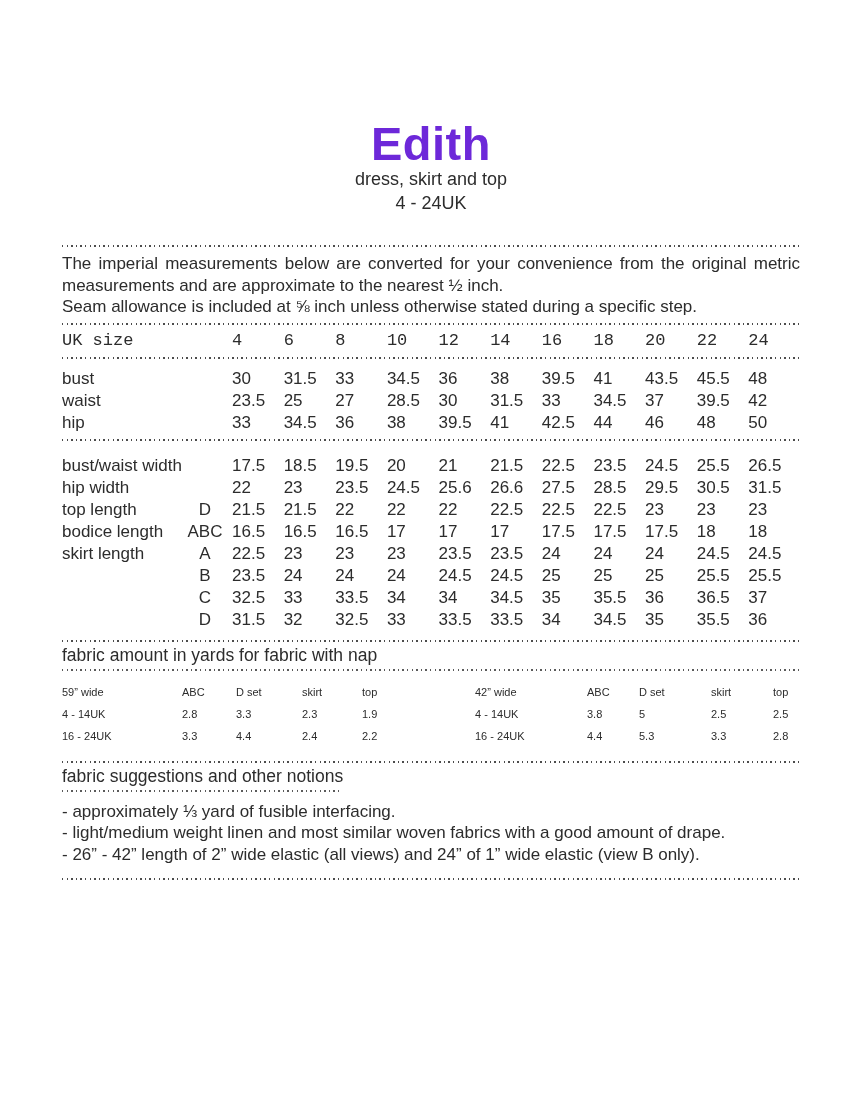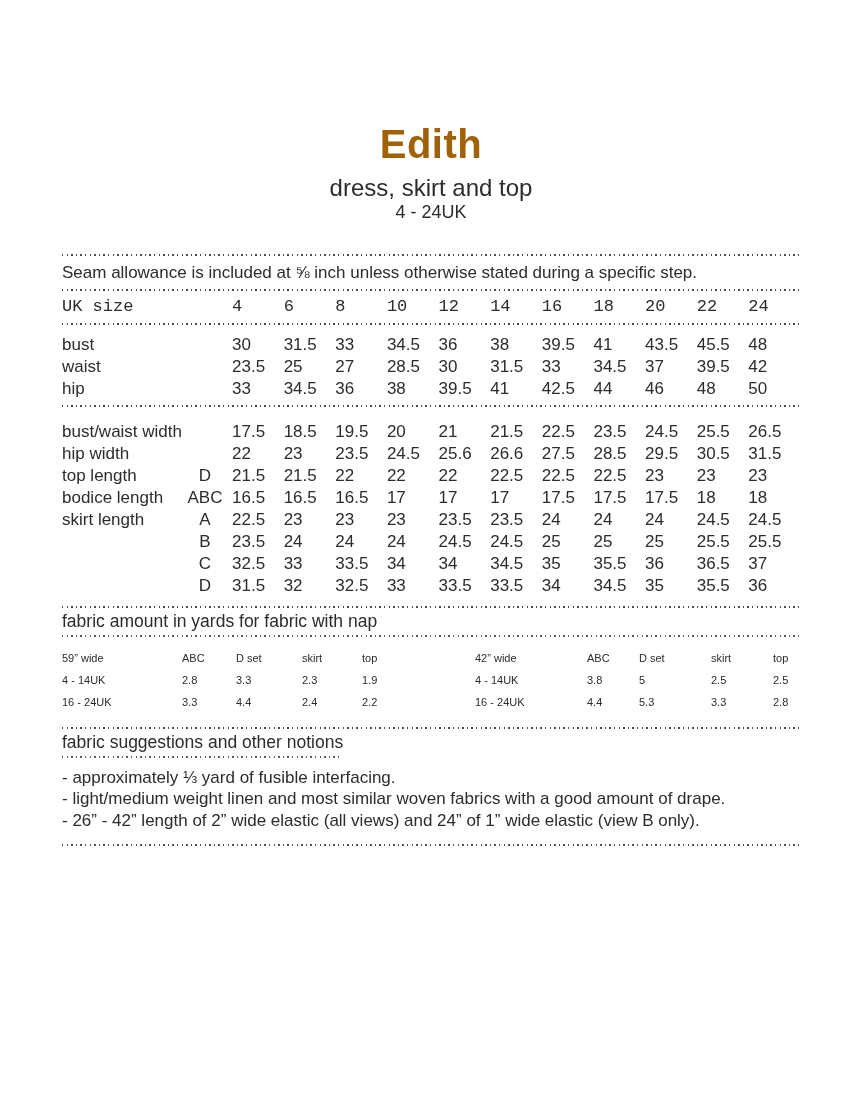--- a/index.html
+++ b/index.html
@@ -10,22 +10,22 @@
     margin: 0 auto;
     background: #ffffff;
     font-family: "Liberation Sans", "DejaVu Sans", sans-serif;
     color: #2c2c2c;
     overflow: hidden;
   }
   .content { padding: 0 60px 0 62px; }
 
   
   .title-block { padding-top: 124px; text-align: center; }
-  .title { font-size: 40px; font-weight: 600; letter-spacing: 0.5px; line-height: 40px; color:#a16207; }
-  .subtitle { font-size: 24px; line-height: 24px; margin-top: 12px; }
+  .title { font-size: 47px; font-weight: 600; letter-spacing: 0.5px; line-height: 40px; color:#6d28d9; }
+  .subtitle { font-size: 18px; line-height: 24px; margin-top: 3px; }
   .size-range { font-size: 18px; line-height: 24px; }
 
   
   .dots {
     height: 2px;
     background-image: repeating-linear-gradient(90deg, #4c4c4c 0px, #4c4c4c 1.5px, transparent 1.5px, transparent 4.6px);
   }
   .subheading {
     width: fit-content;
     font-size: 17.5px;
@@ -81,20 +81,21 @@
 
     <div class="title-block">
       <div class="title">Edith</div>
       <div class="subtitle">dress, skirt and top</div>
       <div class="size-range">4 - 24UK</div>
     </div>
 
     <div class="dots" style="margin-top:30px"></div>
 
     <div class="intro">
+      <p>The imperial measurements below are converted for your convenience from the original metric measurements and are approximate to the nearest ½ inch.</p>
       <p>Seam allowance is included at ⅝  inch unless otherwise stated during a specific step.</p>
     </div>
 
     <div class="dots"></div>
 
     <div class="size-grid uk-row">
       <div class="label span2">UK size</div>
 
     <div class="val">4</div>
         <div class="val">6</div>

